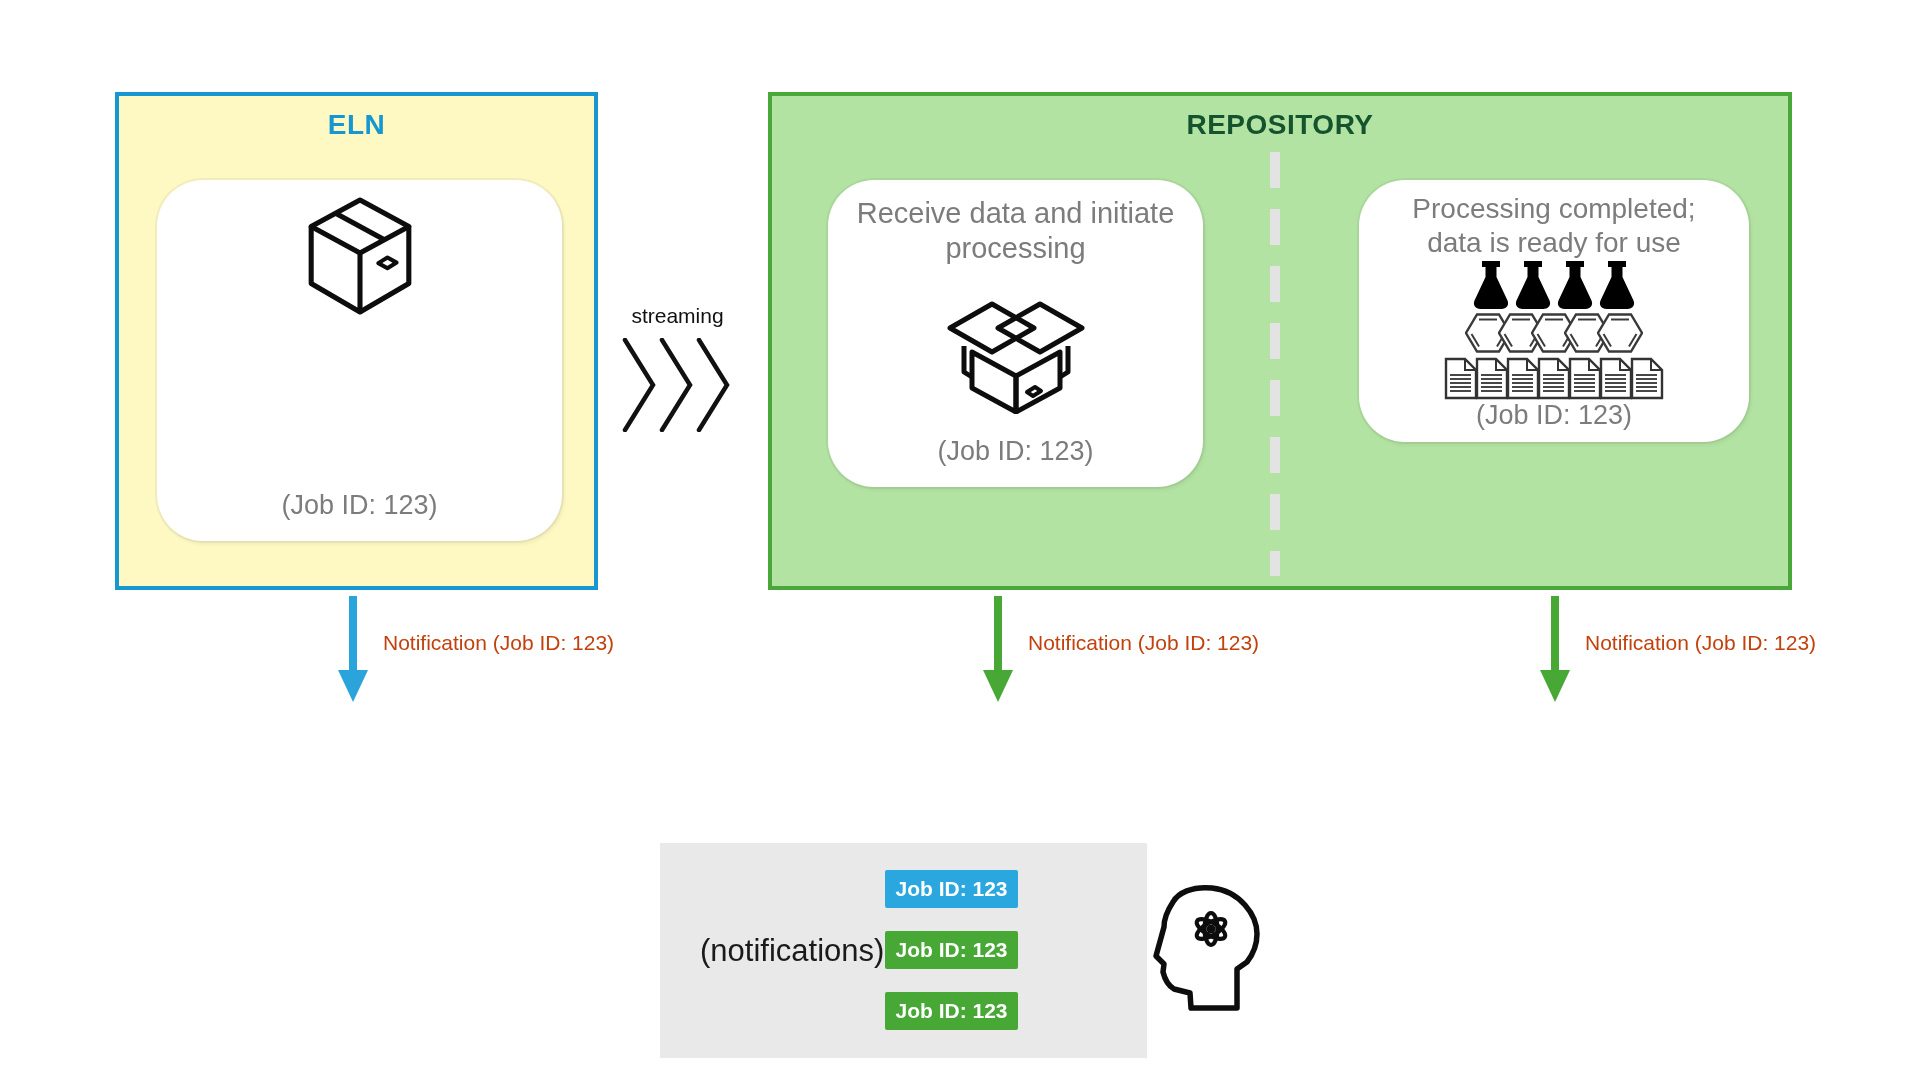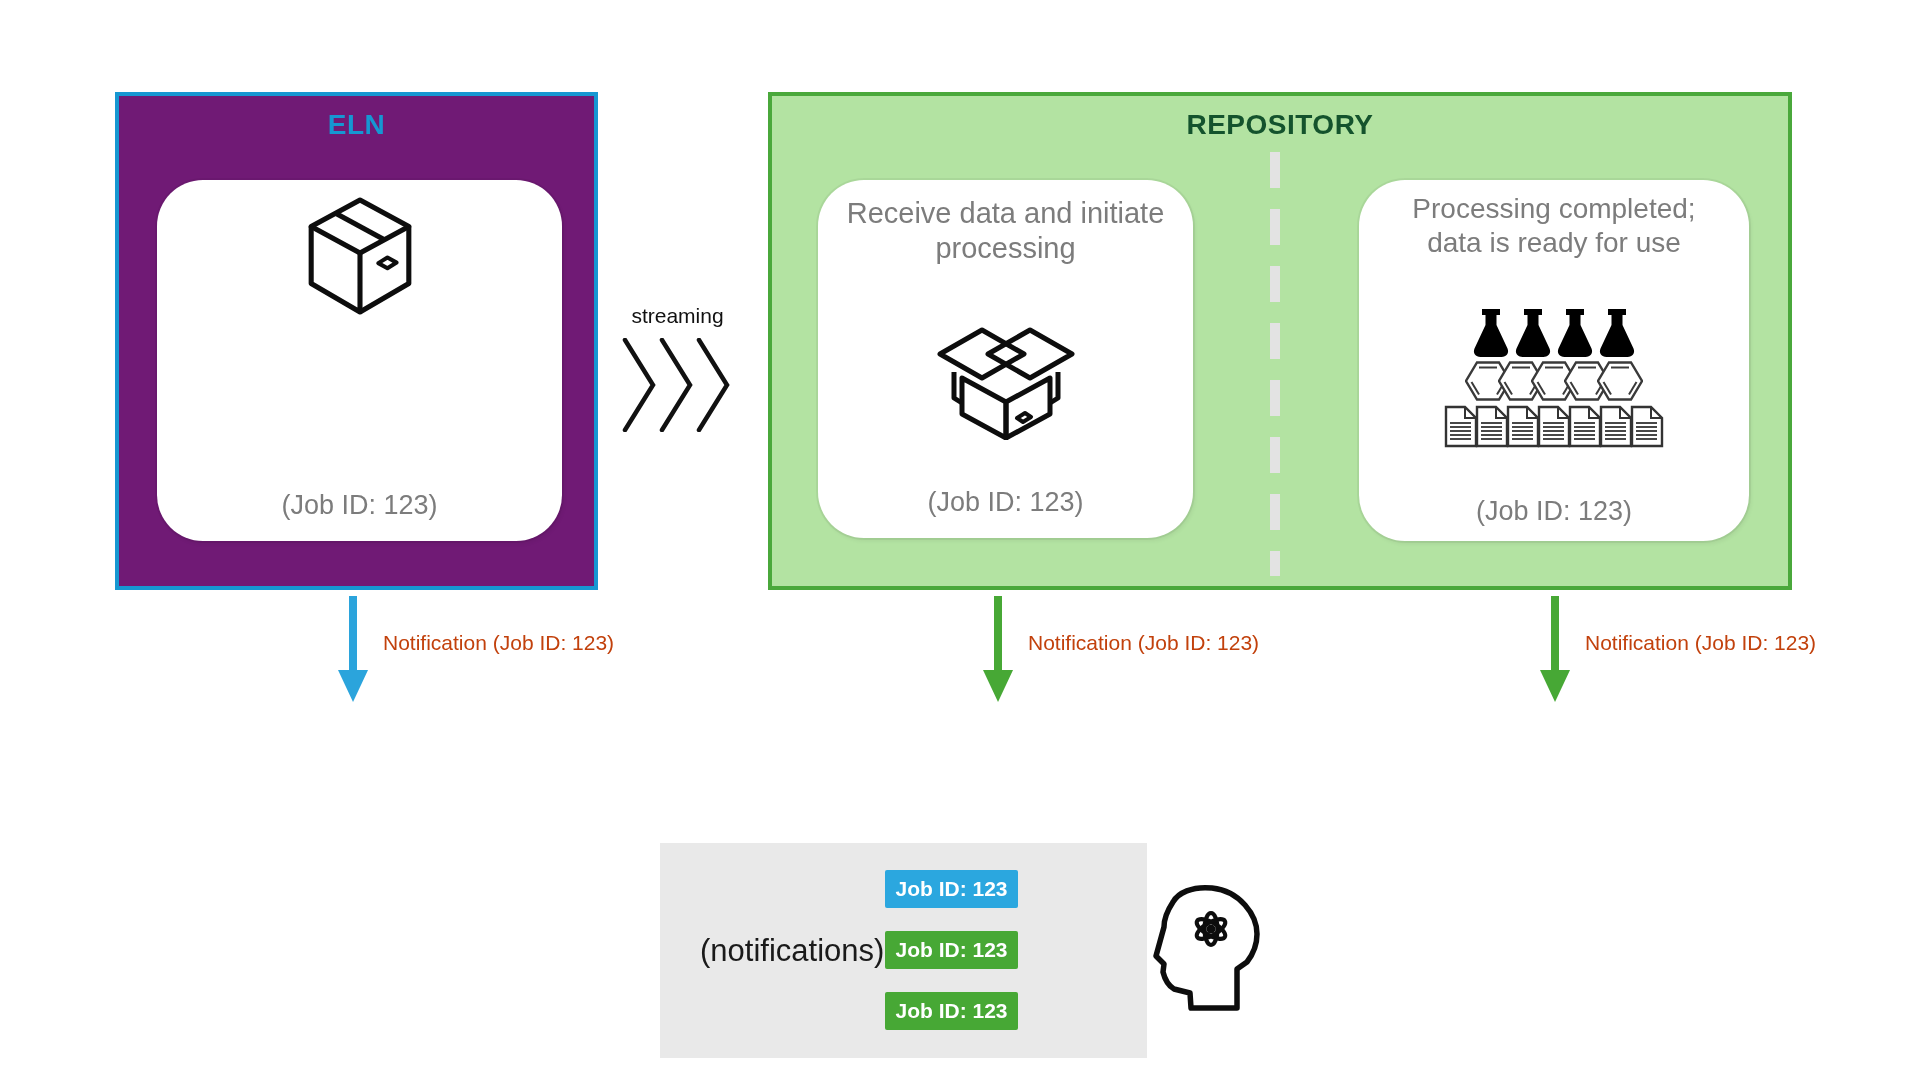--- a/index.html
+++ b/index.html
@@ -16,22 +16,22 @@
     font-size:28px;font-weight:bold;letter-spacing:.5px;
   }
   
   .card{
     position:absolute;background:#ffffff;border-radius:46px;
     box-shadow:0 0 0 2px rgba(0,0,0,0.05), 2px 3px 4px rgba(0,0,0,0.06);
     display:flex;flex-direction:column;align-items:center;justify-content:space-between;
     box-sizing:border-box;padding:16px 18px 20px 18px;
   }
   .card-eln{left:38px;top:84px;width:405px;height:361px;}
-  .card-receive{left:46px;top:84px;width:375px;height:358px;}
-  .card-processing{left:587px;top:84px;width:390px;height:361px;padding-top:12px;padding-bottom:14px;}
+  .card-receive{left:56px;top:84px;width:375px;height:307px;}
+  .card-processing{left:587px;top:84px;width:390px;height:262px;padding-top:12px;padding-bottom:14px;}
   .card-text{
     color:#7c7c7c;font-size:29px;line-height:1.22;text-align:center;max-width:345px;
   }
   .card-processing .card-text{font-size:28px;max-width:300px;}
   .card-jobid{color:#7c7c7c;font-size:27px;text-align:center;}
   .card-icon{display:flex;align-items:center;justify-content:center;}
   
   .dashed-divider{
     position:absolute;left:498px;top:56px;width:10px;height:424px;
     background:repeating-linear-gradient(to bottom,#e3e3e3 0px,#e3e3e3 36px,transparent 36px,transparent 57px);
@@ -95,21 +95,21 @@
     </g>
     <g id="arrow-shape">
       <rect x="11" y="0" width="8" height="78" fill="currentColor"></rect>
       <path d="M0 74 L15 106 L30 74 Z" fill="currentColor"></path>
     </g>
   </defs>
 </svg>
 
 <div class="stage">
 
-  <section class="panel panel-eln" style="background: #701a75; border-color: rgb(22, 151, 210);">
+  <section class="panel panel-eln" style="background: #fef9c3; border-color: rgb(22, 151, 210);">
     <div class="panel-title" style="color: rgb(22, 151, 210);">ELN</div>
     <div class="card card-eln">
       <div class="card-icon">
         <svg width="106" height="120" viewBox="0 0 104 118" fill="none" stroke="#0d0d0d" stroke-width="5" stroke-linejoin="round">
           <polygon points="52,4 100,30 52,56 4,30"></polygon>
           <path d="M4 30 V86 L52 114 V56"></path>
           <path d="M100 30 V86 L52 114"></path>
           <path d="M28 17 L76 43"></path>
           <polygon points="70,66 79,60.5 88,65.5 79,71" stroke-width="4"></polygon>
         </svg>

